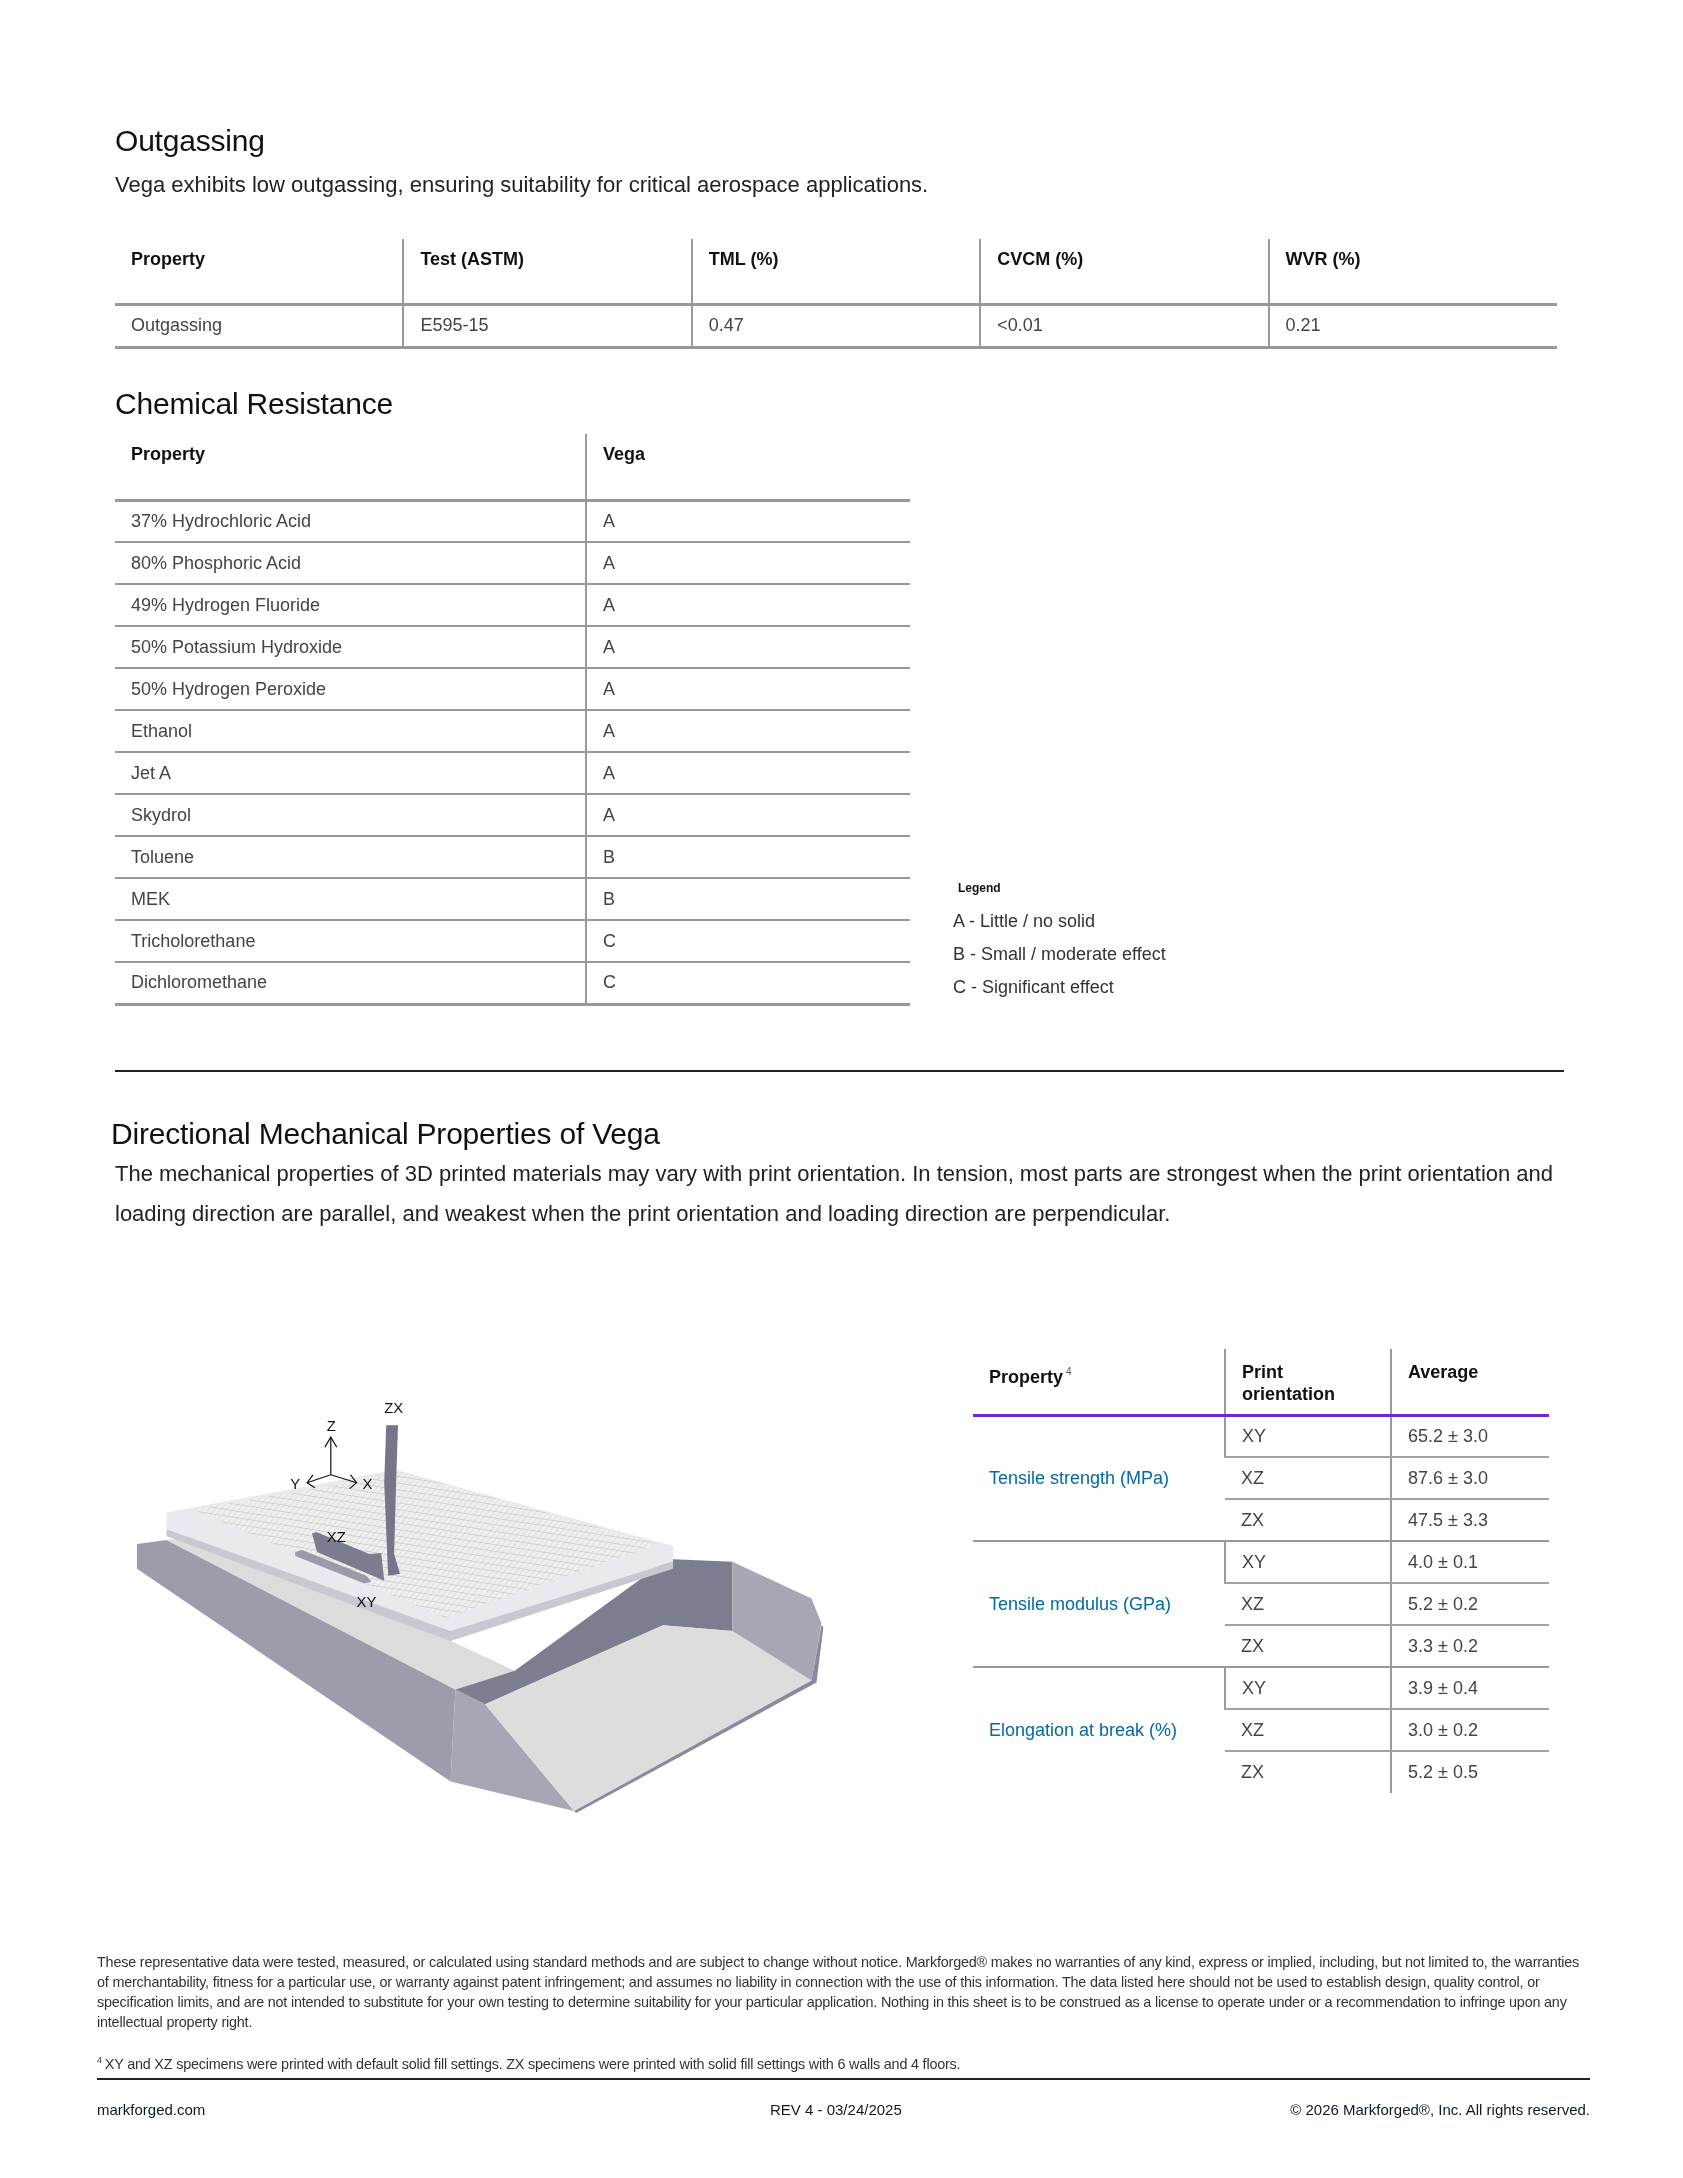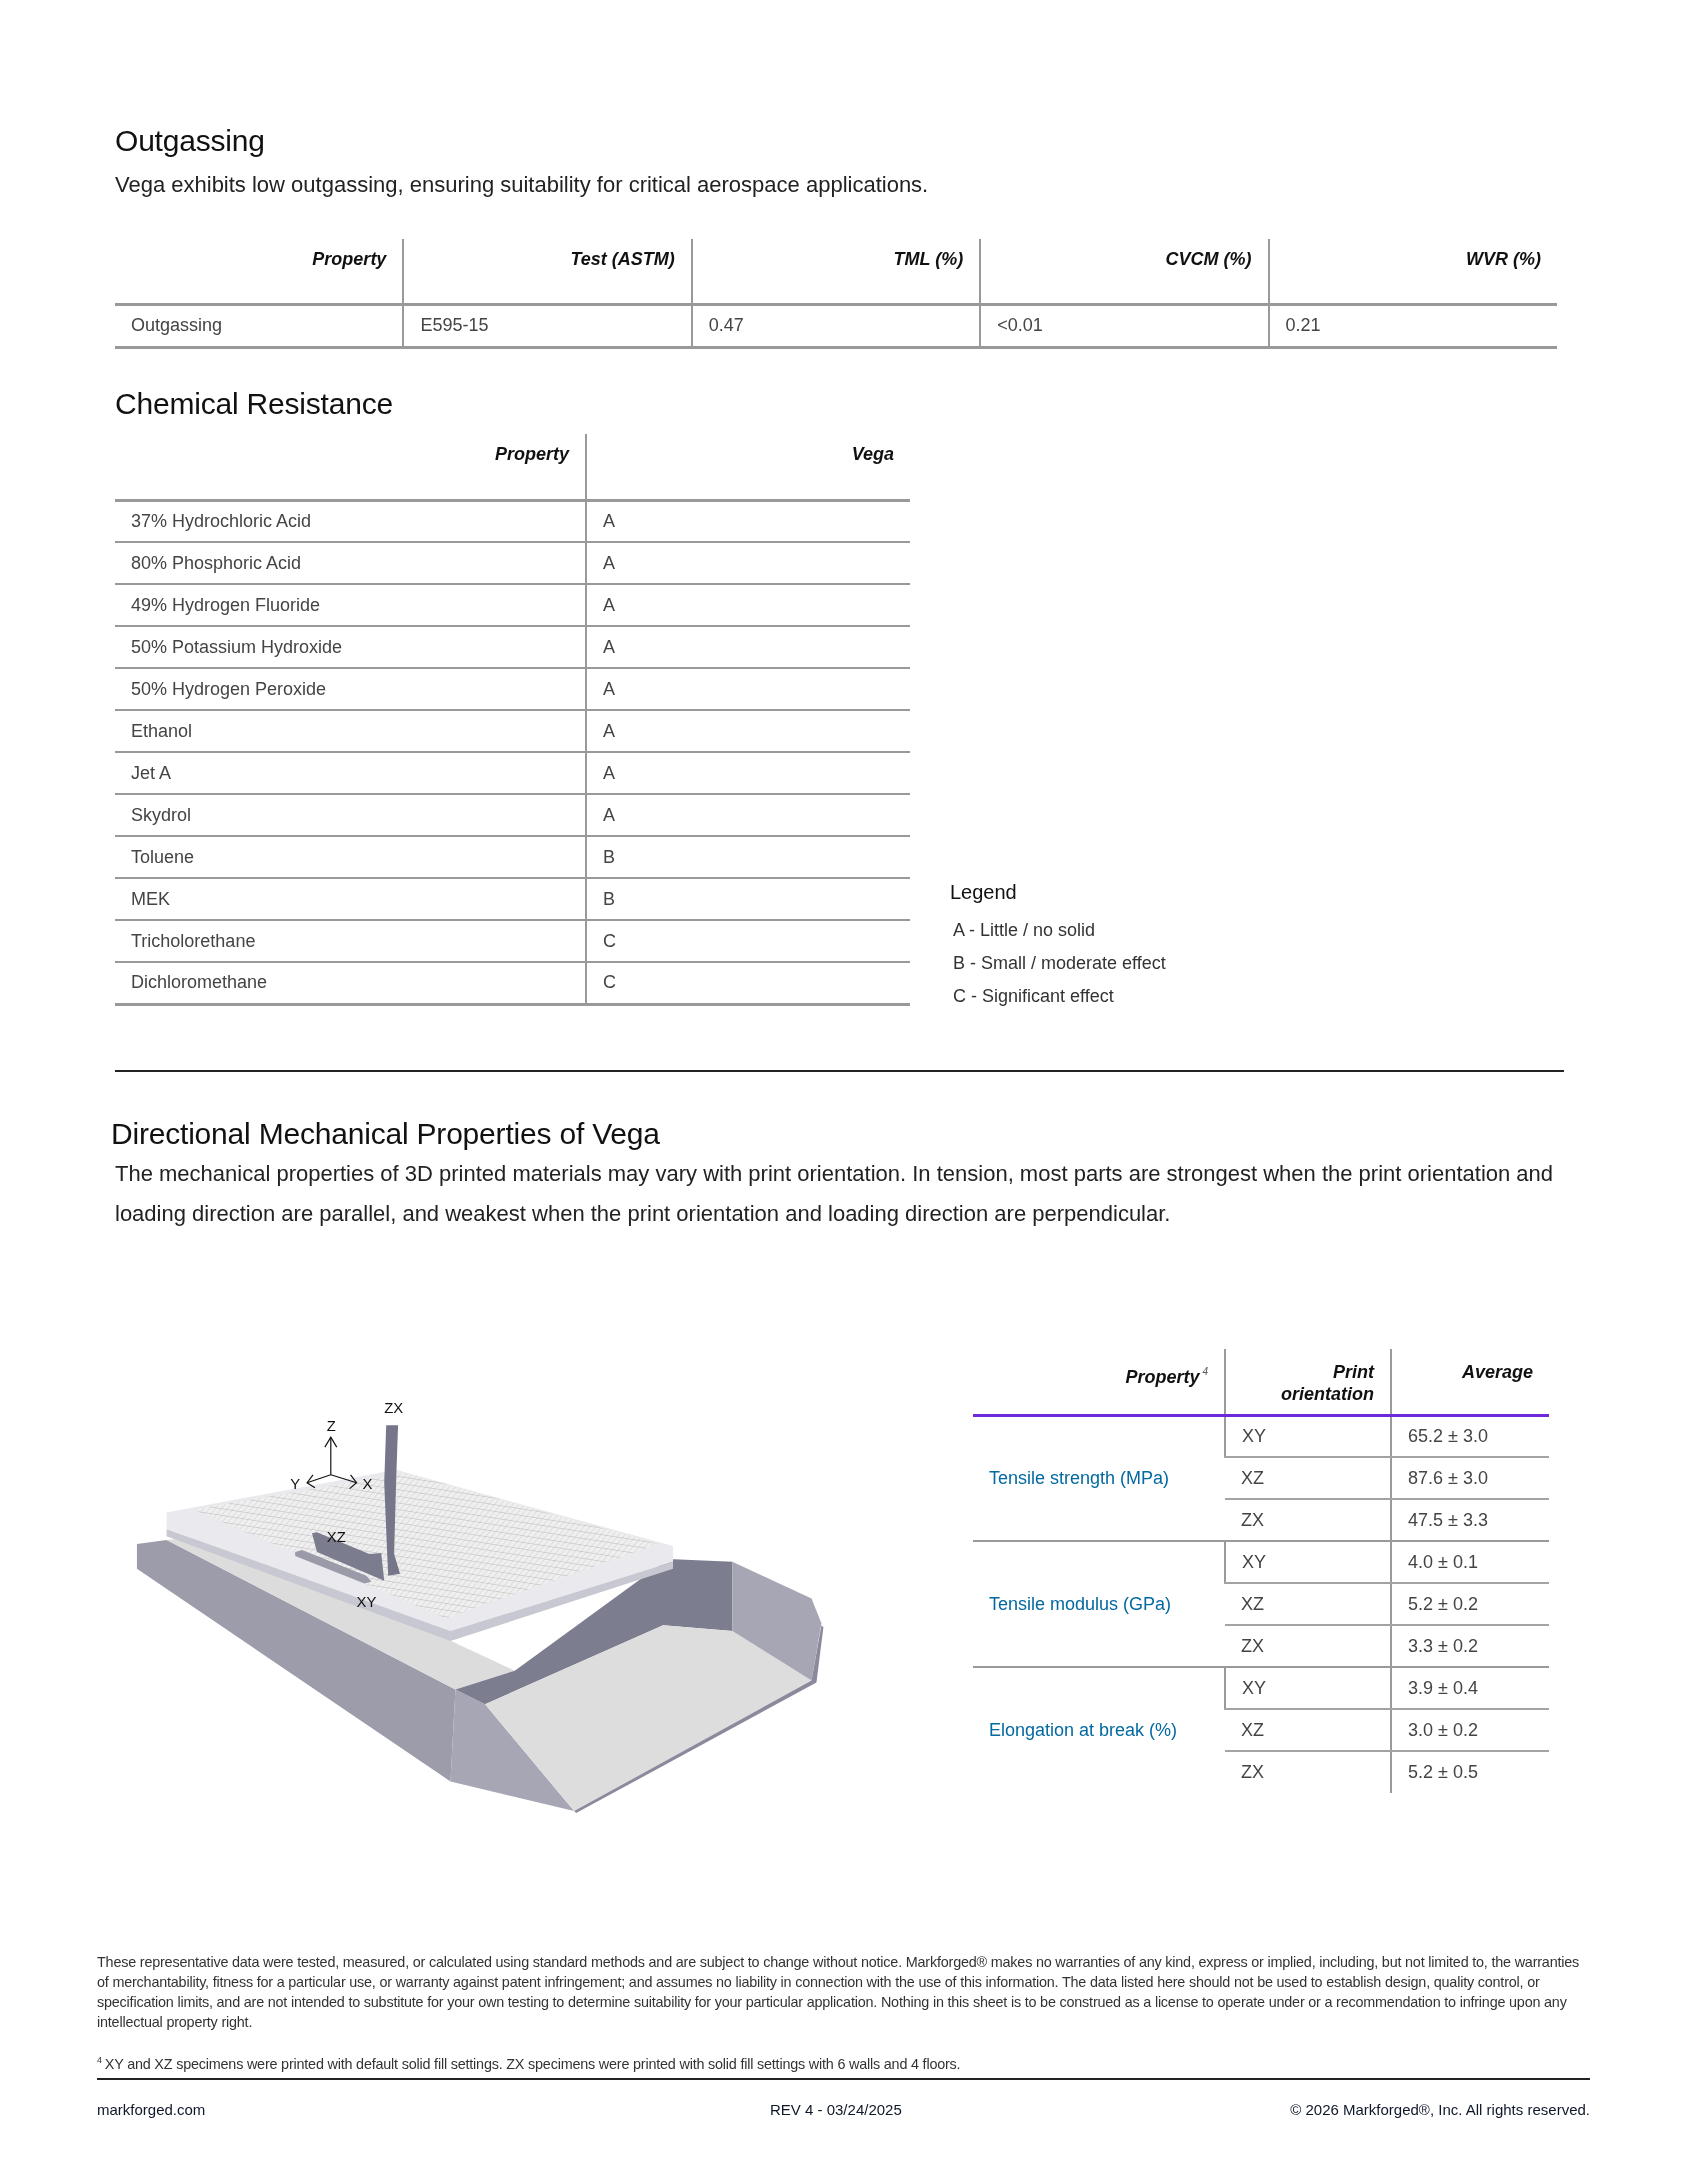--- a/index.html
+++ b/index.html
@@ -3,42 +3,42 @@
 <meta charset="utf-8">
 <style>
   * { box-sizing: border-box; margin: 0; padding: 0; }
   html, body { width: 1683px; height: 2178px; background: #ffffff; }
   body { position: relative; font-family: "Liberation Sans", sans-serif; color: #1a1a1a; overflow: hidden; }
 
   h2.sec-title { position: absolute; font-weight: 400; font-size: 30px; color: #111; letter-spacing: -0.2px; white-space: nowrap; }
   p.sec-desc { position: absolute; font-size: 22px; color: #222; line-height: 40px; }
 
   table.dt { position: absolute; border-collapse: collapse; table-layout: fixed; }
-  table.dt th { font-weight: 700; font-size: 18px; color: #111; text-align: right; vertical-align: top; padding: 0 16px; font-style: italic; }
+  table.dt th { font-weight: 700; font-size: 18px; color: #111; text-align: left; vertical-align: top; padding: 0 16px; }
   table.dt td { font-size: 18px; color: #444; text-align: left; vertical-align: middle; padding: 0 16px; font-weight: 400; }
   table.dt th + th, table.dt td + td { border-left: 2px solid #9a9a9a; }
 
   
   #outgas-table { left: 115px; top: 239px; width: 1442px; }
   #outgas-table thead tr { height: 65px; }
   #outgas-table th { padding-top: 10px; border-bottom: 3px solid #999; }
   #outgas-table tbody tr { height: 43px; }
   #outgas-table td { border-bottom: 3px solid #999; }
 
   
   #chem-table { left: 115px; top: 434px; width: 795px; }
   #chem-table col.c1 { width: 471px; }
   #chem-table thead tr { height: 66px; }
   #chem-table th { padding-top: 10px; border-bottom: 3px solid #999; }
   #chem-table tbody tr { height: 42px; }
   #chem-table td { border-bottom: 2px solid #999; }
   #chem-table tbody tr:last-child td { border-bottom: 3px solid #999; }
 
   .legend { position: absolute; left: 950px; top: 881px; }
-  .legend .lg-title { font-weight: 400; font-size: 20px; color: #111; margin-bottom: 10px; }
+  .legend .lg-title { font-weight: 700; font-size: 12px; color: #111; margin-bottom: 10px; margin-left: 8px; }
   .legend .lg-item { font-size: 18px; color: #333; line-height: 33px; padding-left: 3px; }
 
   .divider { position: absolute; height: 2px; background: #222; }
 
   
   #mech-table { left: 973px; top: 1349px; width: 576px; }
   #mech-table col.m1 { width: 252px; }
   #mech-table col.m2 { width: 166px; }
   #mech-table thead tr { height: 66px; }
   #mech-table th { padding-top: 12px; border-bottom: 3px solid #6d28d9; line-height: 22px; }

